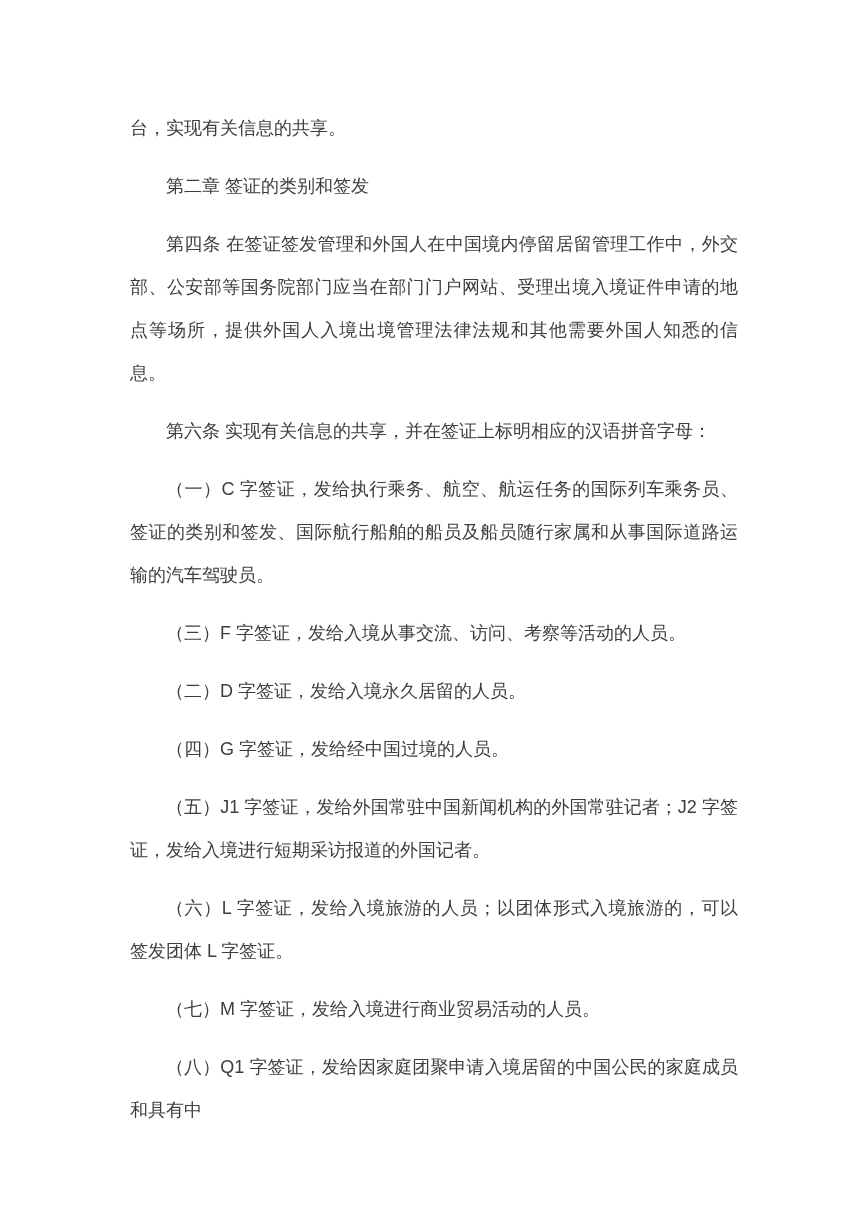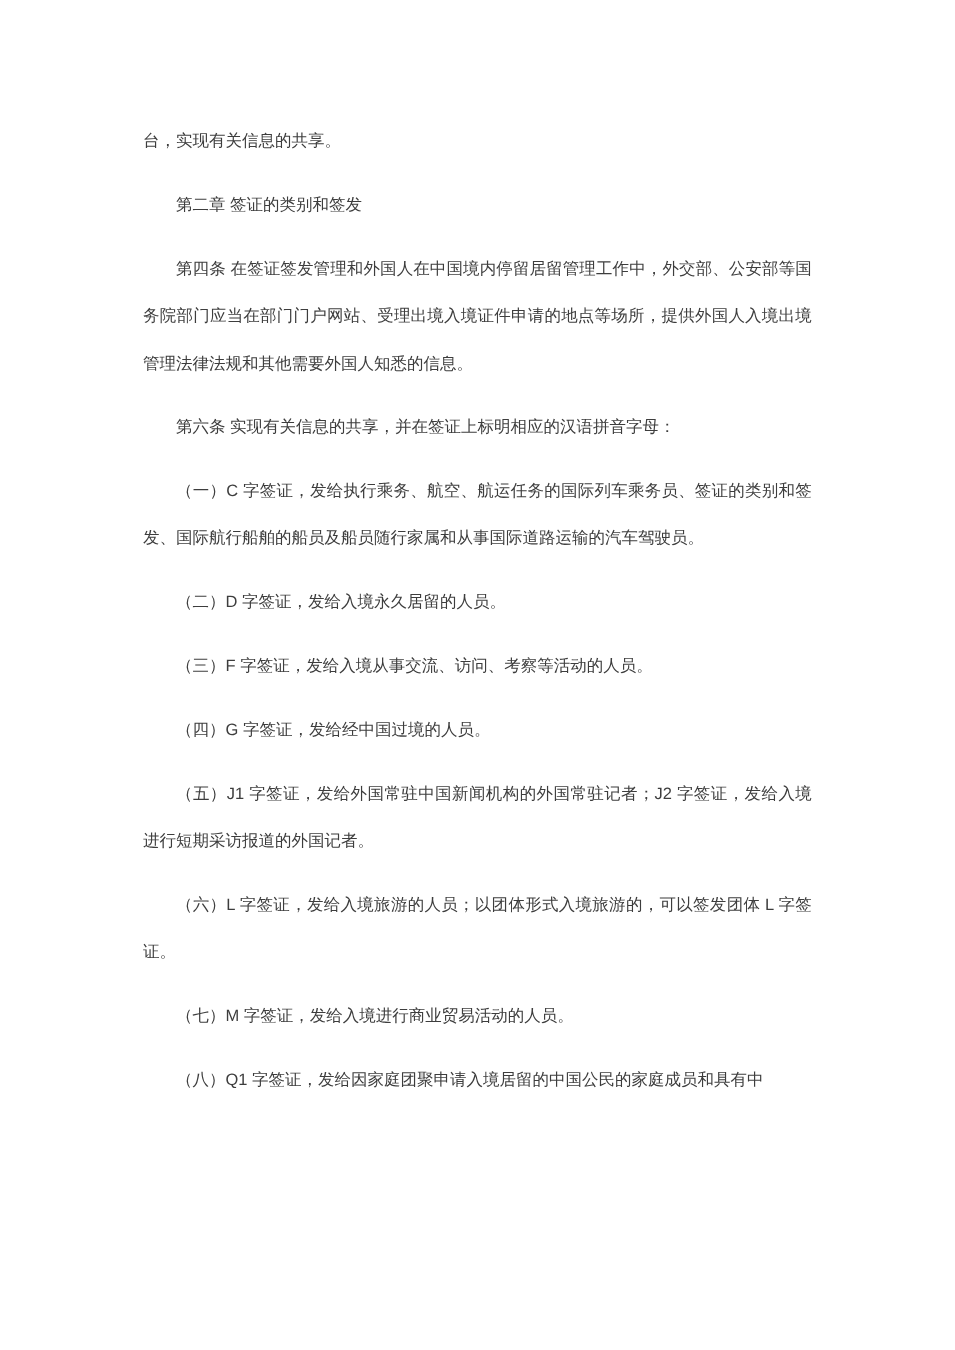--- a/index.html
+++ b/index.html
@@ -12,21 +12,21 @@
     width: 868px;
     height: 1227px;
     box-sizing: border-box;
     background: #ffffff;
     padding: 107px 130px 0 130px;
     overflow: hidden;
     font-family: "Liberation Sans", sans-serif;
   }
   .doc p {
     margin: 0 0 15px 0;
-    font-size: 15px;
+    font-size: 18px;
     line-height: 43px;
     text-align: justify;
     color: #3d3d3d;
     word-break: break-all;
   }
   .doc p.indent {
     text-indent: 2em;
   }
   .doc p:last-child {
     margin-bottom: 0;
@@ -36,21 +36,21 @@
 <body>
 
 <div class="page" style="background: rgb(255, 255, 255);">
   <div class="doc" style="color: rgb(61, 61, 61);">
 
   <p class="">台，实现有关信息的共享。</p>
       <p class="indent">第二章 签证的类别和签发</p>
       <p class="indent">第四条 在签证签发管理和外国人在中国境内停留居留管理工作中，外交部、公安部等国务院部门应当在部门门户网站、受理出境入境证件申请的地点等场所，提供外国人入境出境管理法律法规和其他需要外国人知悉的信息。</p>
       <p class="indent">第六条 实现有关信息的共享，并在签证上标明相应的汉语拼音字母：</p>
       <p class="indent">（一）C 字签证，发给执行乘务、航空、航运任务的国际列车乘务员、签证的类别和签发、国际航行船舶的船员及船员随行家属和从事国际道路运输的汽车驾驶员。</p>
+      <p class="indent">（三）F 字签证，发给入境从事交流、访问、考察等活动的人员。</p>
       <p class="indent">（二）D 字签证，发给入境永久居留的人员。</p>
-      <p class="indent">（三）F 字签证，发给入境从事交流、访问、考察等活动的人员。</p>
       <p class="indent">（四）G 字签证，发给经中国过境的人员。</p>
       <p class="indent">（五）J1 字签证，发给外国常驻中国新闻机构的外国常驻记者；J2 字签证，发给入境进行短期采访报道的外国记者。</p>
       <p class="indent">（六）L 字签证，发给入境旅游的人员；以团体形式入境旅游的，可以签发团体 L 字签证。</p>
       <p class="indent">（七）M 字签证，发给入境进行商业贸易活动的人员。</p>
       <p class="indent">（八）Q1 字签证，发给因家庭团聚申请入境居留的中国公民的家庭成员和具有中</p>
     </div>
 </div>
 
 </body></html>

